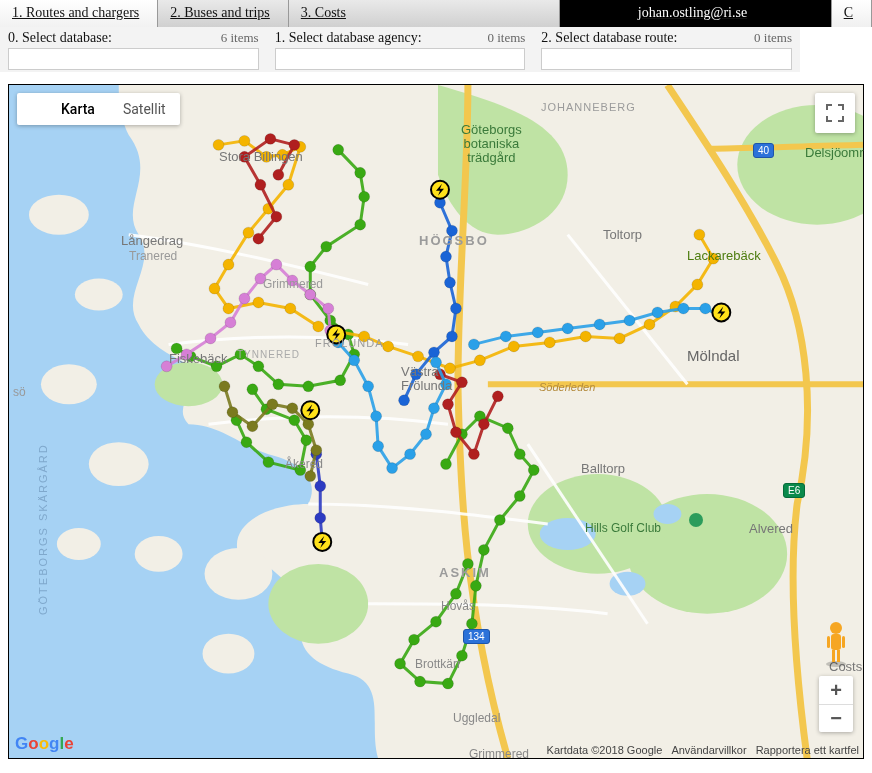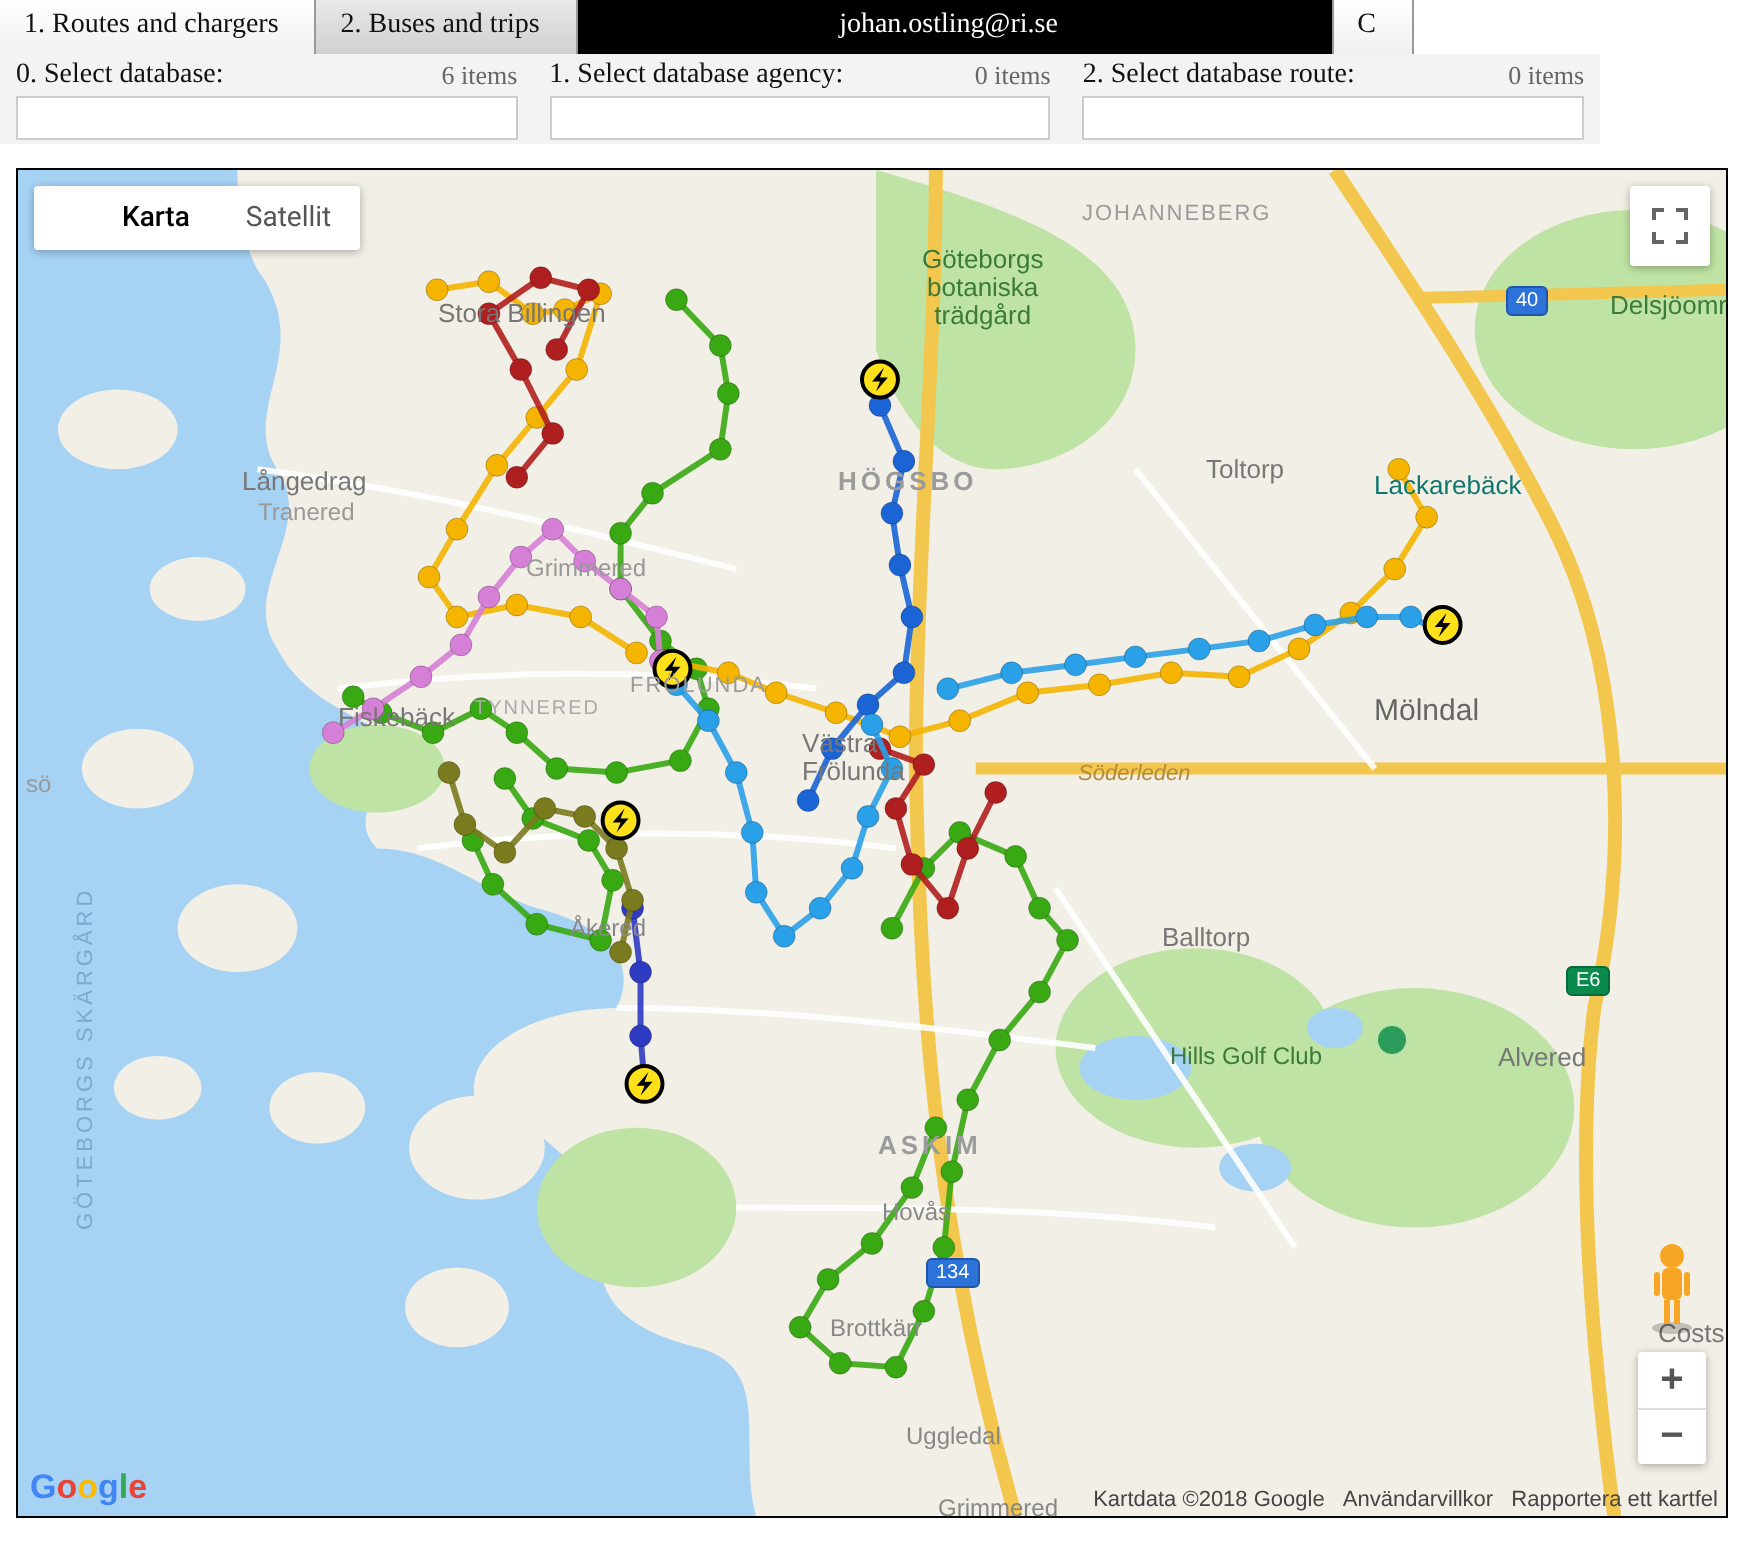--- a/index.html
+++ b/index.html
@@ -1,17 +1,17 @@
 <!DOCTYPE html>
 <html><head>
 <meta charset="utf-8">
 <style>
   html,body{margin:0;padding:0;font-family:Georgia,'Times New Roman',serif;font-size:14px;color:#111;background:#fff;}
   *{box-sizing:border-box;}
-  .tabbar{display:flex;width:707px;background:#c4c4c4;}
+  .tabbar{display:flex;width:872px;background:#c4c4c4;text-decoration:underline;}
   .tab{flex:0 0 auto;padding:5px 18px 6px 12px;border-right:1px solid #999;cursor:pointer;background:linear-gradient(#e9e9e9,#d0d0d0);}
   .tab.active{background:linear-gradient(#fff,#f1f1f1);}
   .tab.wide{flex:1;}
   .tab.user{flex:1;background:#000;color:#fff;text-align:center;}
   .tab.last{flex:0 0 30px;background:linear-gradient(#fff,#f0f0f0);text-align:center;}
   .selectbar{display:flex;width:800px;background:#f3f3f3;padding:0;}
   .sel{flex:1;padding:3px 8px 2px 8px;}
   .sel .hdr{display:flex;justify-content:space-between;font-family:Georgia,serif;}
   .sel .hdr .cnt{color:#666;font-size:13px;text-align:left;}
   .sel .box{height:22px;background:#fff;border:1px solid #ccc;margin-top:2px;}
@@ -34,20 +34,21 @@
   .roadlbl.green{background:#0a8a4c;border-color:#066b3a;}
   .roadlbl.blue{background:#2c72d9;border-color:#1e55aa;}
   .poi-ico{position:absolute;width:14px;height:14px;border-radius:50%;background:#2c9c5c;z-index:2;}
 </style>
 </head>
 <body>
 
 <div class="tabbar">
   <div class="tab active">1. Routes and chargers</div>
   <div class="tab">2. Buses and trips</div>
+  <div class="tab wide">3. Costs</div>
   <div class="tab user">johan.ostling@ri.se</div>
   <div class="tab last">C</div>
 </div>
 
 <div class="selectbar">
   <div class="sel">
     <div class="hdr">
       <span>0. Select database:</span>
       <span class="cnt">6 items</span>
     </div>
@@ -294,21 +295,21 @@
 
   <div>
     <div style="position:absolute;left:532px;top:16px;font:11px Arial;color:#9b9b9b;letter-spacing:1px">JOHANNEBERG</div>
     <div style="position:absolute;left:452px;top:38px;font:13px Arial;color:#3a7a3a;text-align:center;line-height:14px">
       <span>Göteborgs</span><br><span>botaniska</span><br><span>trädgård</span>
     </div>
     <div style="position:absolute;left:796px;top:60px;font:13px Arial;color:#3a7a3a">Delsjöomr</div>
     <div style="position:absolute;left:210px;top:64px;font:13px Arial;color:#777">Stora Billingen</div>
     <div style="position:absolute;left:410px;top:148px;font:13px Arial;color:#9b9b9b;letter-spacing:2px;font-weight:bold">HÖGSBO</div>
     <div style="position:absolute;left:594px;top:142px;font:13px Arial;color:#777">Toltorp</div>
-    <div style="position:absolute;left:678px;top:150px;font:13px Arial;color:#0f766e">Lackarebäck</div>
+    <div style="position:absolute;left:678px;top:163px;font:13px Arial;color:#4d7c0f">Lackarebäck</div>
     <div style="position:absolute;left:112px;top:148px;font:13px Arial;color:#777">Långedrag</div>
     <div style="position:absolute;left:120px;top:164px;font:12px Arial;color:#999">Tranered</div>
     <div style="position:absolute;left:254px;top:192px;font:12px Arial;color:#999">Grimmered</div>
     <div style="position:absolute;left:160px;top:266px;font:13px Arial;color:#777">Fiskebäck</div>
     <div style="position:absolute;left:228px;top:264px;font:10px Arial;color:#aaa;letter-spacing:1px">TYNNERED</div>
     <div style="position:absolute;left:306px;top:252px;font:11px Arial;color:#9b9b9b;letter-spacing:1px">FRÖLUNDA</div>
     <div style="position:absolute;left:392px;top:280px;font:13px Arial;color:#777;line-height:14px"><span>Västra</span><br><span>Frölunda</span></div>
     <div style="position:absolute;left:530px;top:296px;font:11px Arial;color:#b38a3c;font-style:italic">Söderleden</div>
     <div style="position:absolute;left:678px;top:262px;font:15px Arial;color:#666">Mölndal</div>
     <div style="position:absolute;left:276px;top:372px;font:12px Arial;color:#888">Åkered</div>

